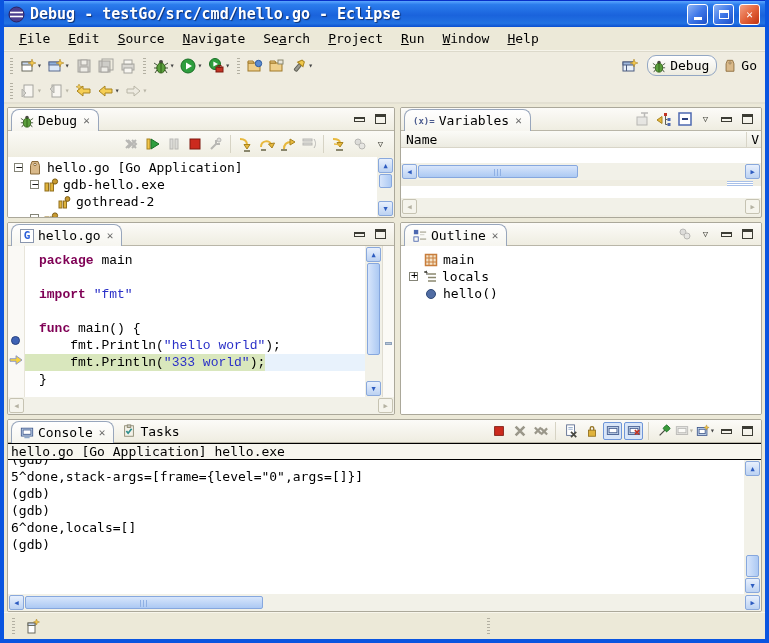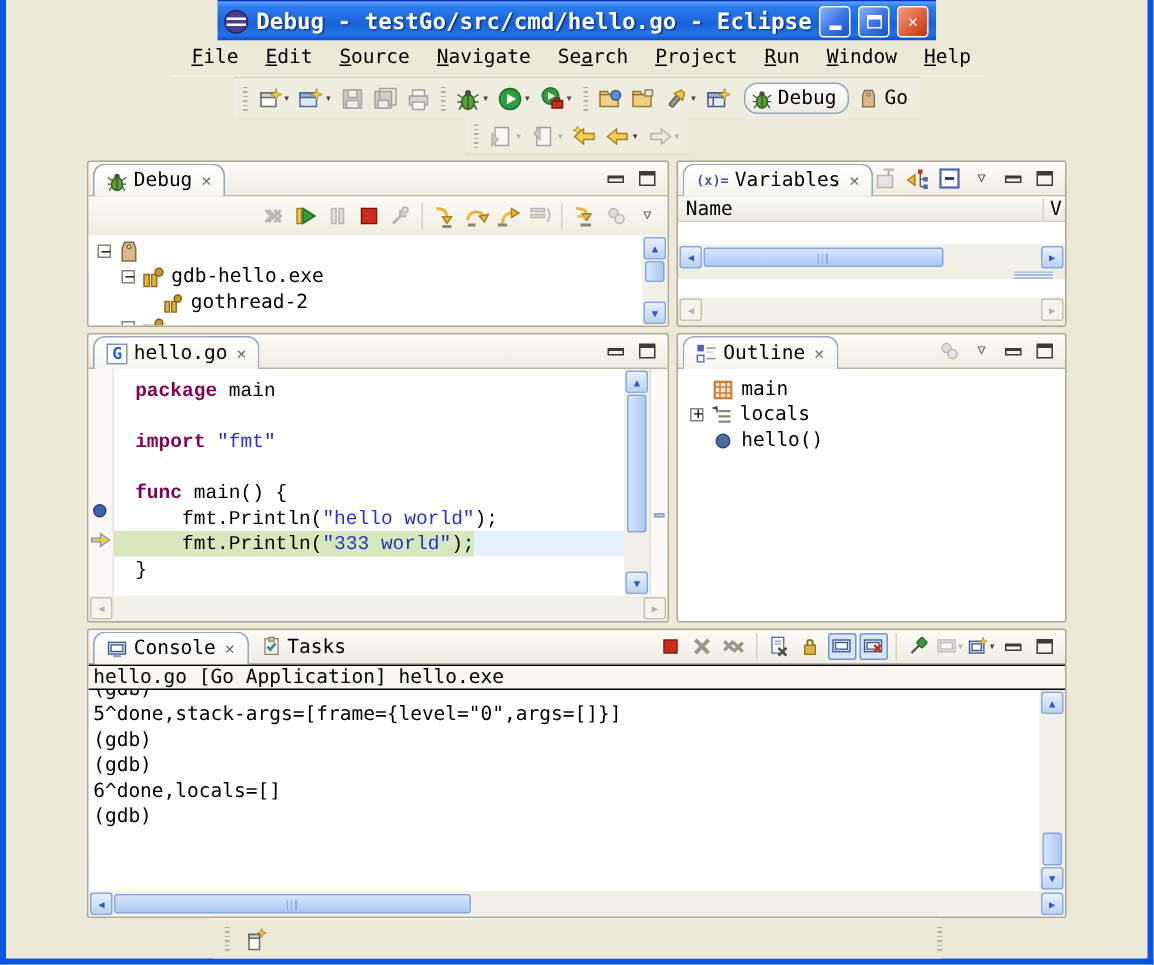--- a/index.html
+++ b/index.html
@@ -1,21 +1,21 @@
 <!DOCTYPE html>
 <html><head>
 <meta charset="utf-8">
 <style>
   * { box-sizing: border-box; margin: 0; padding: 0; }
   html,body { width:769px; height:643px; overflow:hidden; }
   body { font-family:"DejaVu Sans Mono", monospace; font-size:13px; color:#000; background:#0A46D8; }
 
   .window { width:769px; height:643px; display:flex; flex-direction:column;
             border-left:4px solid #0A55E0; border-right:4px solid #0A55E0; border-bottom:4px solid #0A55E0;
-            background:#ECE9D8;align-items:center; }
+            background:#ECE9D8; }
 
   
   .titlebar { height:27px; flex:none; display:flex; align-items:center; gap:5px; padding:0 5px 0 4px;
               background:linear-gradient(180deg,#5AA6FF 0%,#2B7CEC 14%,#1A63DC 55%,#2272E2 86%,#0A4FD0 100%);
               border-top:1px solid #0831C8; }
   .titlebar .title { flex:1; color:#fff; font-weight:bold; font-size:15px;
                      text-shadow:1px 1px 1px #10306E; white-space:nowrap; overflow:hidden; }
   .tb-btn { width:21px; height:21px; border:1px solid #fff; border-radius:3px; flex:none;
             display:flex; align-items:center; justify-content:center; color:#fff; font-size:11px; font-weight:bold;
             background:linear-gradient(135deg,#8FB4F4 0%,#3E77E8 50%,#1D50C8 100%); }
@@ -459,20 +459,21 @@
             <div class="vbtn chev"></div>
           </div>
           <div class="dbg-body">
             <div class="dbg-tree">
               <div class="trow" style="padding-left:2px">
                 <span class="exp minus"></span>
                 <svg class="svg16" viewBox="0 0 16 16">
                   <path d="M5 1.5 L11 1.5 L12.5 5.5 L12.5 14 L3.5 14 L3.5 5.5 Z" fill="#D9B98A" stroke="#8A6A3A"></path>
                     <circle cx="8" cy="4.5" r="1.2" fill="#fff" stroke="#8A6A3A"></circle>
                 </svg>
+                <span>hello.go [Go Application]</span>
               </div>
               <div class="trow" style="padding-left:18px">
                 <span class="exp minus"></span>
                 <svg class="svg16" viewBox="0 0 16 16">
                   <rect x="2" y="6" width="3.5" height="8" fill="#E0B33C" stroke="#92701E"></rect>
                     <rect x="7" y="6" width="3.5" height="8" fill="#E0B33C" stroke="#92701E"></rect>
                     <circle cx="12" cy="4.5" r="2.6" fill="#C89A30" stroke="#7E5E14"></circle>
                 </svg>
                 <span>gdb-hello.exe</span>
               </div>

